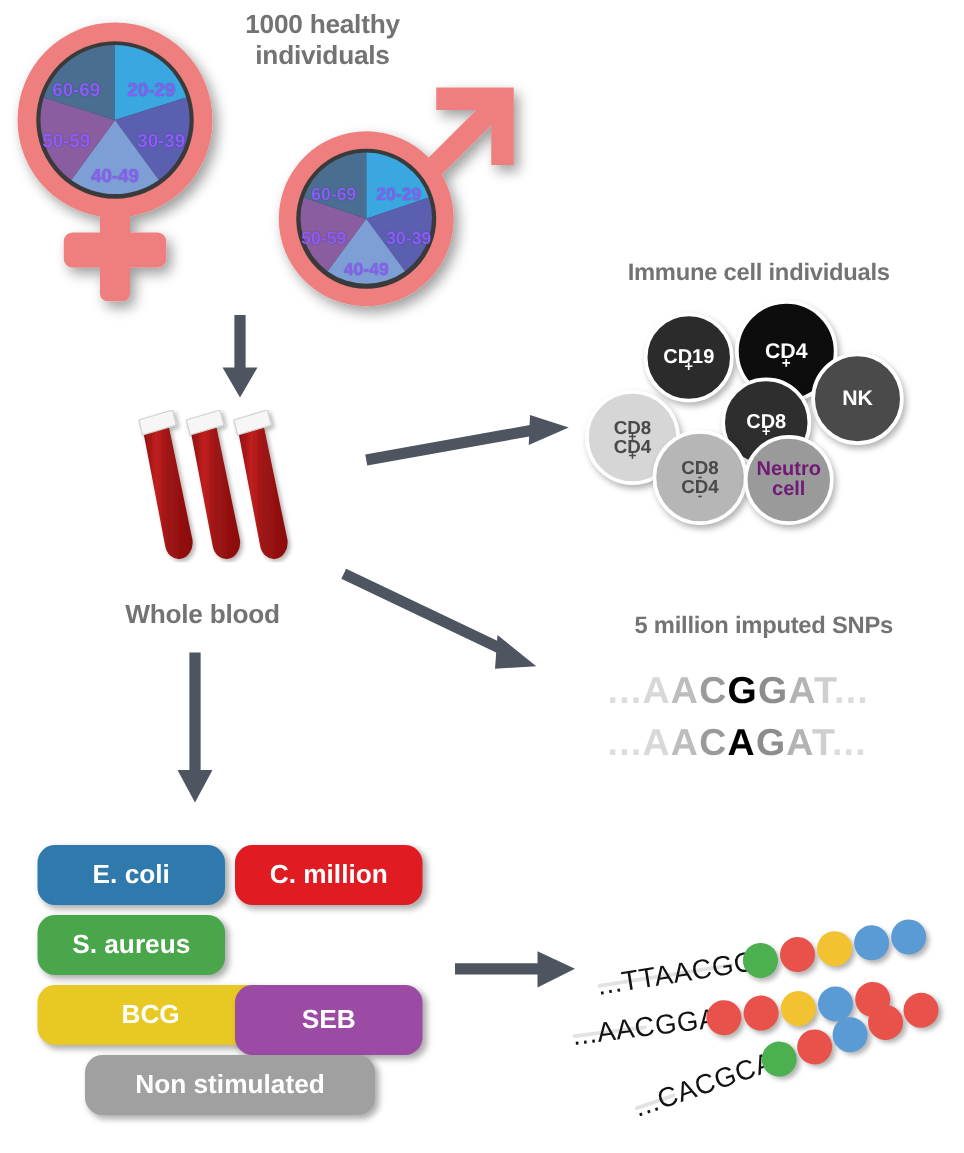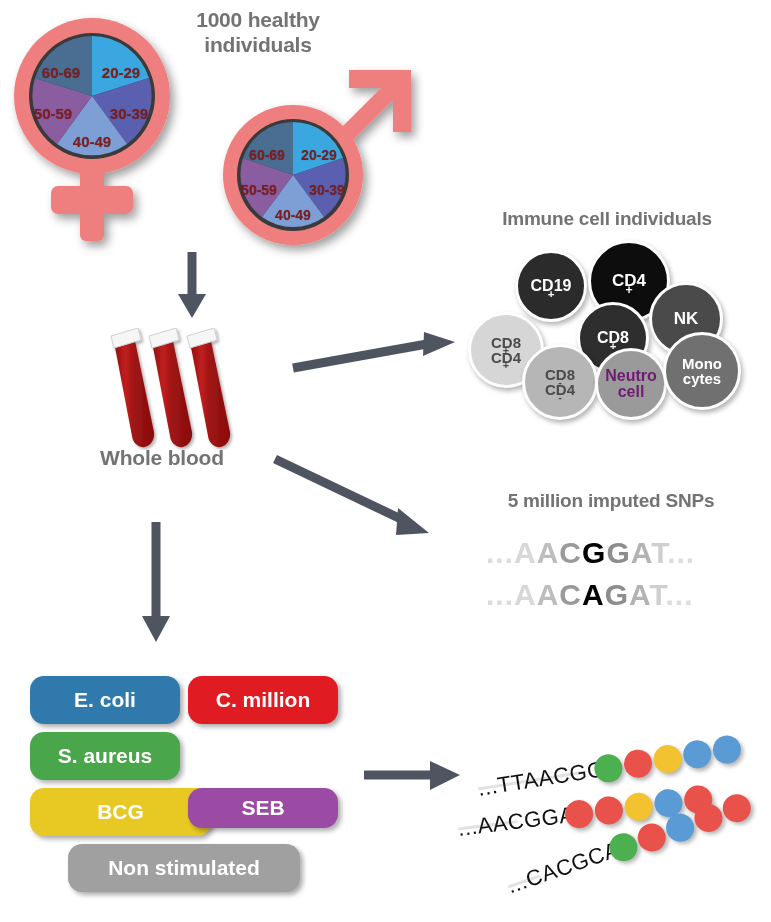--- a/index.html
+++ b/index.html
@@ -24,21 +24,21 @@
     line-height:1.18;
     letter-spacing:-0.2px;
   }
 
   
   .sym-wrap{position:absolute;}
   .sym-wrap svg{display:block;overflow:visible;}
 
   .pie-label{
     position:absolute;
-    color:#7f1d1d;
+    color:#8b5cf6;
     font-weight:bold;
     white-space:nowrap;
     text-shadow:0 0 1px rgba(0,0,0,.35);
     transform:translate(-50%,-50%);
     pointer-events:none;
   }
 
   
   .cell{
     position:absolute;
@@ -229,21 +229,21 @@
       <g filter="url(#tubeSh)">
         <path d="M44,14 L64,8 L84,104 a11,13 0 0,1 -22,4 Z" fill="url(#bg1)"></path>
         <path d="M41,8 L68,0 L71,12 L44,20 Z" fill="#f6f6f6" stroke="#d0d0d0" stroke-width="1"></path>
       </g>
       <g filter="url(#tubeSh)">
         <path d="M82,14 L102,8 L122,104 a11,13 0 0,1 -22,4 Z" fill="url(#bg1)"></path>
         <path d="M79,8 L106,0 L109,12 L82,20 Z" fill="#f6f6f6" stroke="#d0d0d0" stroke-width="1"></path>
       </g>
     </svg>
   </div>
-  <div class="abs hdr" style="left:72px;top:446px;width:180px;font-size:21px;">Whole blood</div>
+  <div class="abs hdr" style="left:72px;top:480px;width:180px;font-size:21px;">Whole blood</div>
 
   <div class="abs hdr" style="left:452px;top:208px;width:310px;font-size:19px;">Immune cell individuals</div>
 
   <div class="abs" style="left:464px;top:240px;width:300px;height:180px;">
 
     <div class="cell" style="left:4px;top:72px;width:76px;height:76px;background:#d6d6d6;color:#4a4a4a;font-size:15px;">
       <div>
         <span>
             <span>CD8</span>
             <span class="sup">+</span>
@@ -301,26 +301,20 @@
       </div>
     </div>
 
     <div class="cell" style="left:131px;top:108px;width:72px;height:72px;background:#9a9a9a;color:#701a75;font-size:16px;">
       <div>
         <span>Neutro</span>
         <span>cell</span>
       </div>
     </div>
 
-    <div class="cell" style="left:199px;top:92px;width:78px;height:78px;background:#707070;color:#ffffff;font-size:15px;">
-      <div>
-        <span>Mono</span>
-        <span>cytes</span>
-      </div>
-    </div>
   </div>
 
   <div class="abs hdr" style="left:466px;top:490px;width:290px;font-size:19px;">5 million imputed SNPs</div>
 
   <div class="snp-row" style="left:486px;top:536px;font-size:30px;">
     <span class="dots">...</span><span class="f1">A</span><span class="f2">A</span><span class="f3">C</span><span class="b">G</span><span class="f5">G</span><span class="f6">A</span><span class="f7">T</span><span class="dots">...</span>
   </div>
 
   <div class="snp-row" style="left:486px;top:578px;font-size:30px;">
     <span class="dots">...</span><span class="f1">A</span><span class="f2">A</span><span class="f3">C</span><span class="b">A</span><span class="f5">G</span><span class="f6">A</span><span class="f7">T</span><span class="dots">...</span>
@@ -332,21 +326,21 @@
     </div>
     <div class="pill" style="left:158px;top:0px;width:150px;height:48px;background:#e01b22;font-size:21px;">
       <span>C. million</span>
     </div>
     <div class="pill" style="left:0px;top:56px;width:150px;height:48px;background:#4aa64a;font-size:21px;">
       <span>S. aureus</span>
     </div>
     <div class="pill" style="left:0px;top:112px;width:181px;height:48px;background:#e8c822;font-size:21px;">
       <span>BCG</span>
     </div>
-    <div class="pill" style="left:158px;top:112px;width:150px;height:40px;background:#9b4ba4;font-size:21px;">
+    <div class="pill" style="left:158px;top:112px;width:150px;height:56px;background:#9b4ba4;font-size:21px;">
       <span>SEB</span>
     </div>
     <div class="pill" style="left:38px;top:168px;width:232px;height:48px;background:#a0a0a0;font-size:21px;">
       <span>Non stimulated</span>
     </div>
   </div>
 
 
   <div class="abs" style="left:460px;top:740px;width:311px;height:175px;">
 

